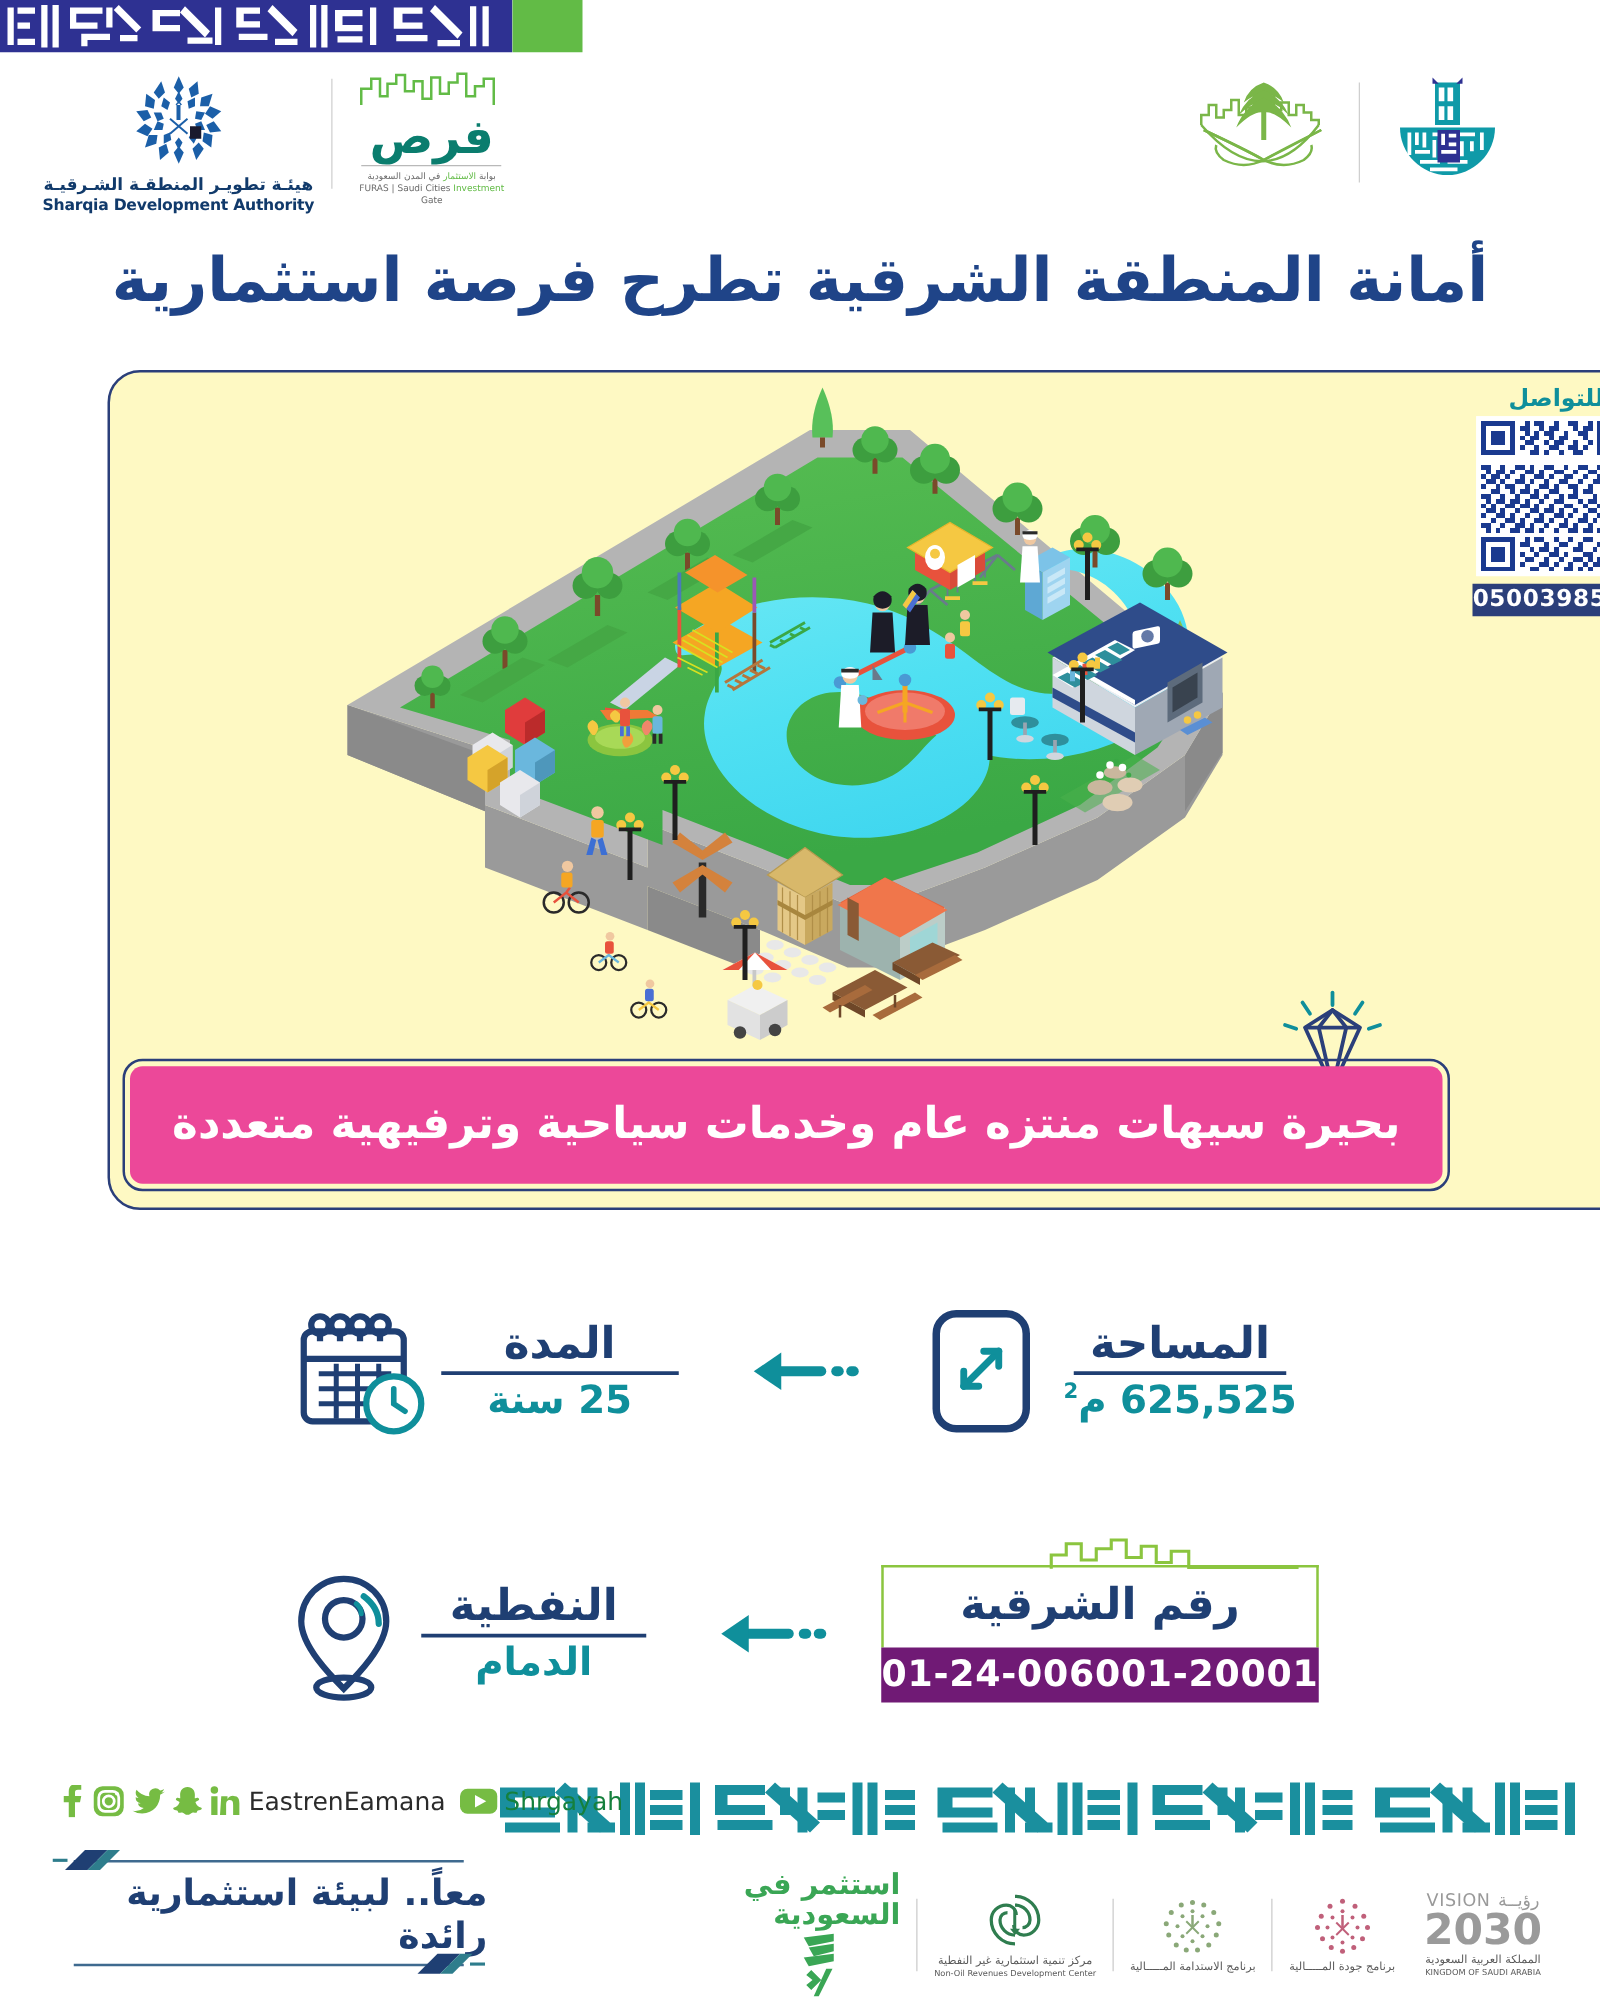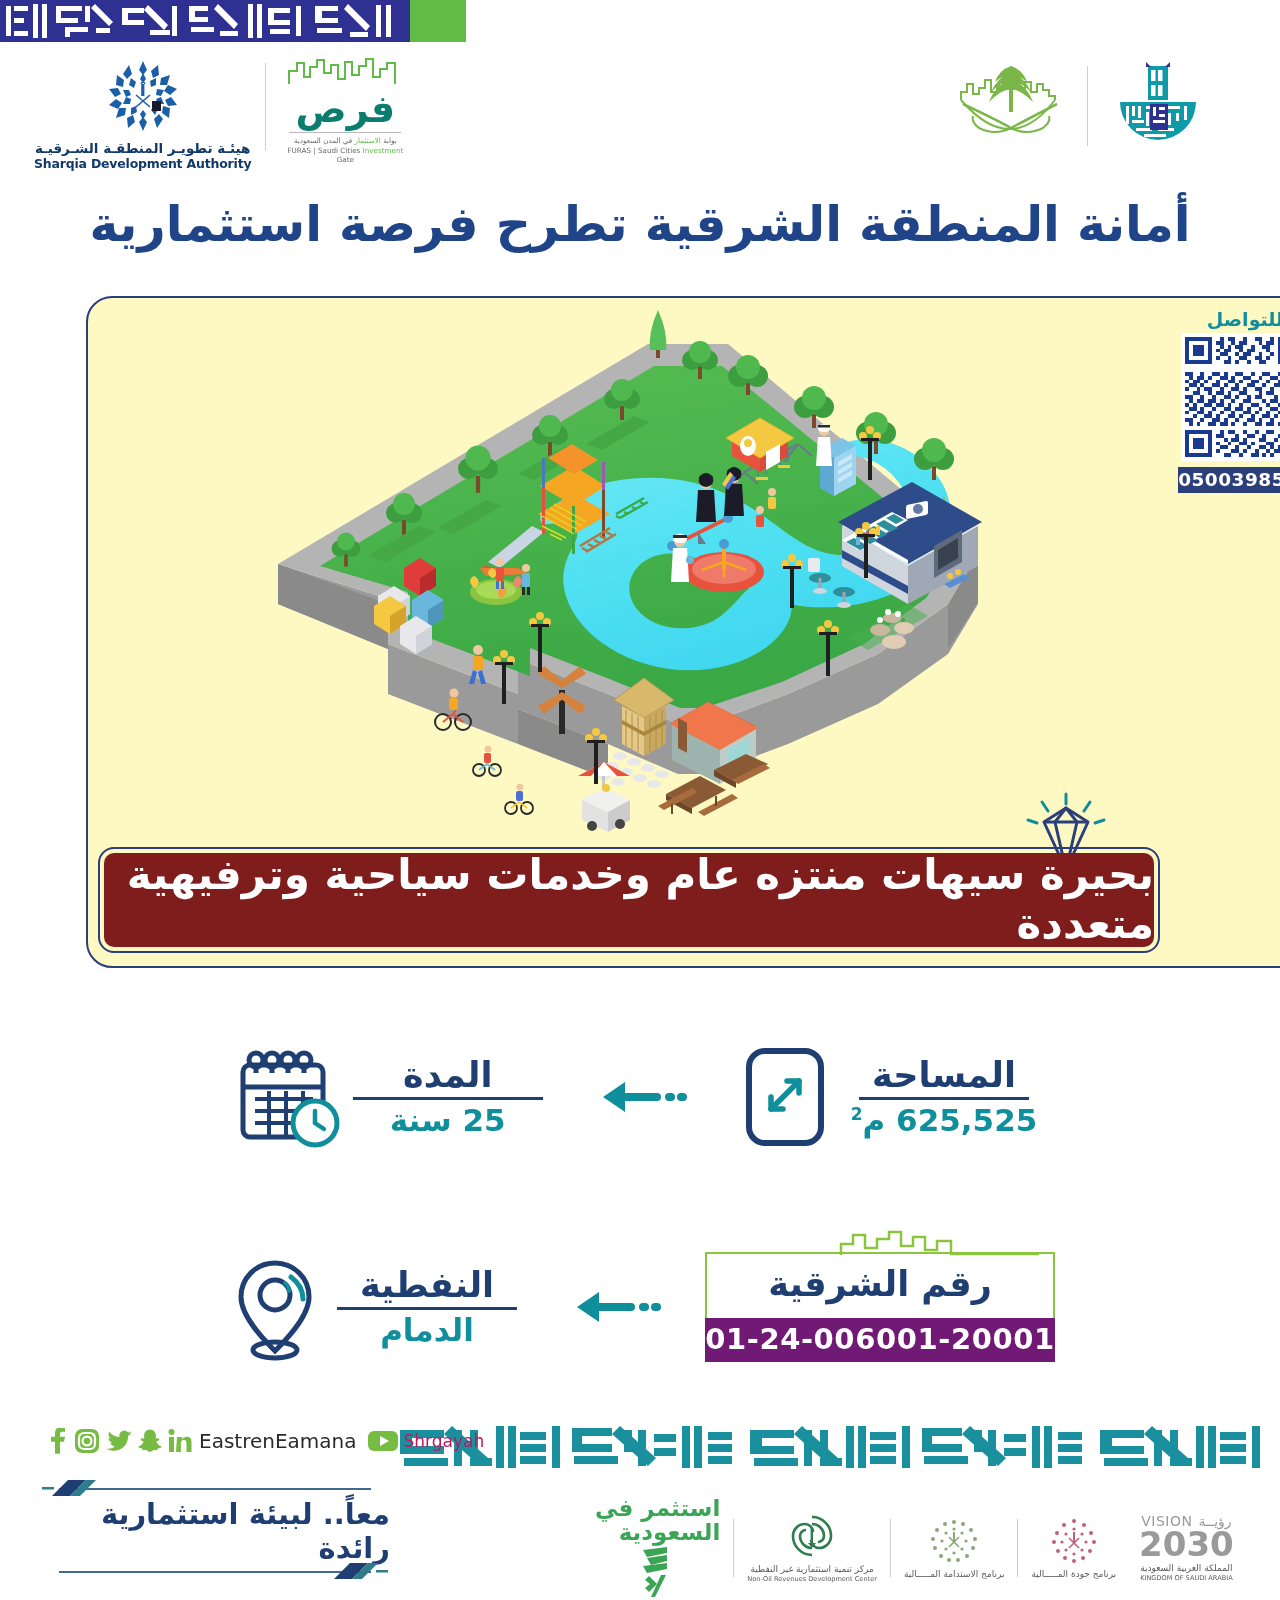--- a/index.html
+++ b/index.html
@@ -63,23 +63,23 @@
   .park { position: absolute; top: 6px; left: 0; width: 1085px; height: 560px; }
 
   
   .diamond { position: absolute; left: 1018px; top: 792px; width: 96px; height: 92px; }
   .banner-wrap { position: absolute; left: 98px; top: 847px; width: 1062px; height: 106px; }
   .banner-outline {
     position: absolute; inset: 0; border: 2px solid #2b3f7a; border-radius: 16px;
   }
   .banner {
     position: absolute; left: 6px; top: 6px; right: 6px; bottom: 6px;
-    background: #7f1d1d; border-radius: 10px; color: #fff;
+    background: #ec4899; border-radius: 10px; color: #fff;
     display: flex; align-items: center; justify-content: center;
-    font-size: 42px; font-weight: bold; letter-spacing: .3px; padding-bottom: 3px;
+    font-size: 35px; font-weight: bold; letter-spacing: .3px; padding-bottom: 3px;
   }
 
   
   .info-row { position: absolute; left: 0; width: 1280px; display: flex; justify-content: center; align-items: center; }
   .row1 { top: 1022px; height: 150px; }
   .row2 { top: 1232px; height: 150px; }
 
   .info-cell { display: flex; align-items: center; }
   .info-icon { flex: 0 0 auto; }
   .info-text { text-align: center; margin: 0 12px; }
@@ -99,21 +99,21 @@
     background: #701a75; color: #fff; font-size: 29px; font-weight: bold;
     text-align: center; letter-spacing: .6px; padding: 4px 0 6px; direction: ltr;
   }
 
   
   .foot-band { position: absolute; left: 396px; top: 1420px; width: 884px; height: 52px; overflow: hidden; }
 
   .social { position: absolute; left: 46px; top: 1428px; display: flex; align-items: center; direction: ltr; }
   .social svg { display: block; }
   .social-handle { font-size: 20px; color: #2b2b2b; margin-left: 6px; margin-right: 12px; }
-  .social-handle2 { font-size: 17px; color: #be185d; margin-left: 5px; }
+  .social-handle2 { font-size: 20px; color: #15803d; margin-left: 5px; }
 
   
   .tagline { position: absolute; left: 40px; top: 1488px; width: 350px; }
   .tagline-line { width: 312px; height: 2px; background: #3f6a8f; margin: 0 auto; }
   .tagline-text { font-size: 29px; font-weight: bold; color: #1f3f73; margin: 7px 0 6px; }
 
   .partners { position: absolute; left: 586px; top: 1496px; display: flex; align-items: center; direction: ltr; }
   .p-item { display: flex; flex-direction: column; align-items: center; justify-content: center; padding: 0 9px; }
   .p-div { width: 1px; height: 58px; background: #cbcbcb; margin: 0 4px; }
   .p-ar { font-size: 9px; color: #5a5a5a; direction: rtl; text-align: center; line-height: 1.35; margin-top: 3px; }

